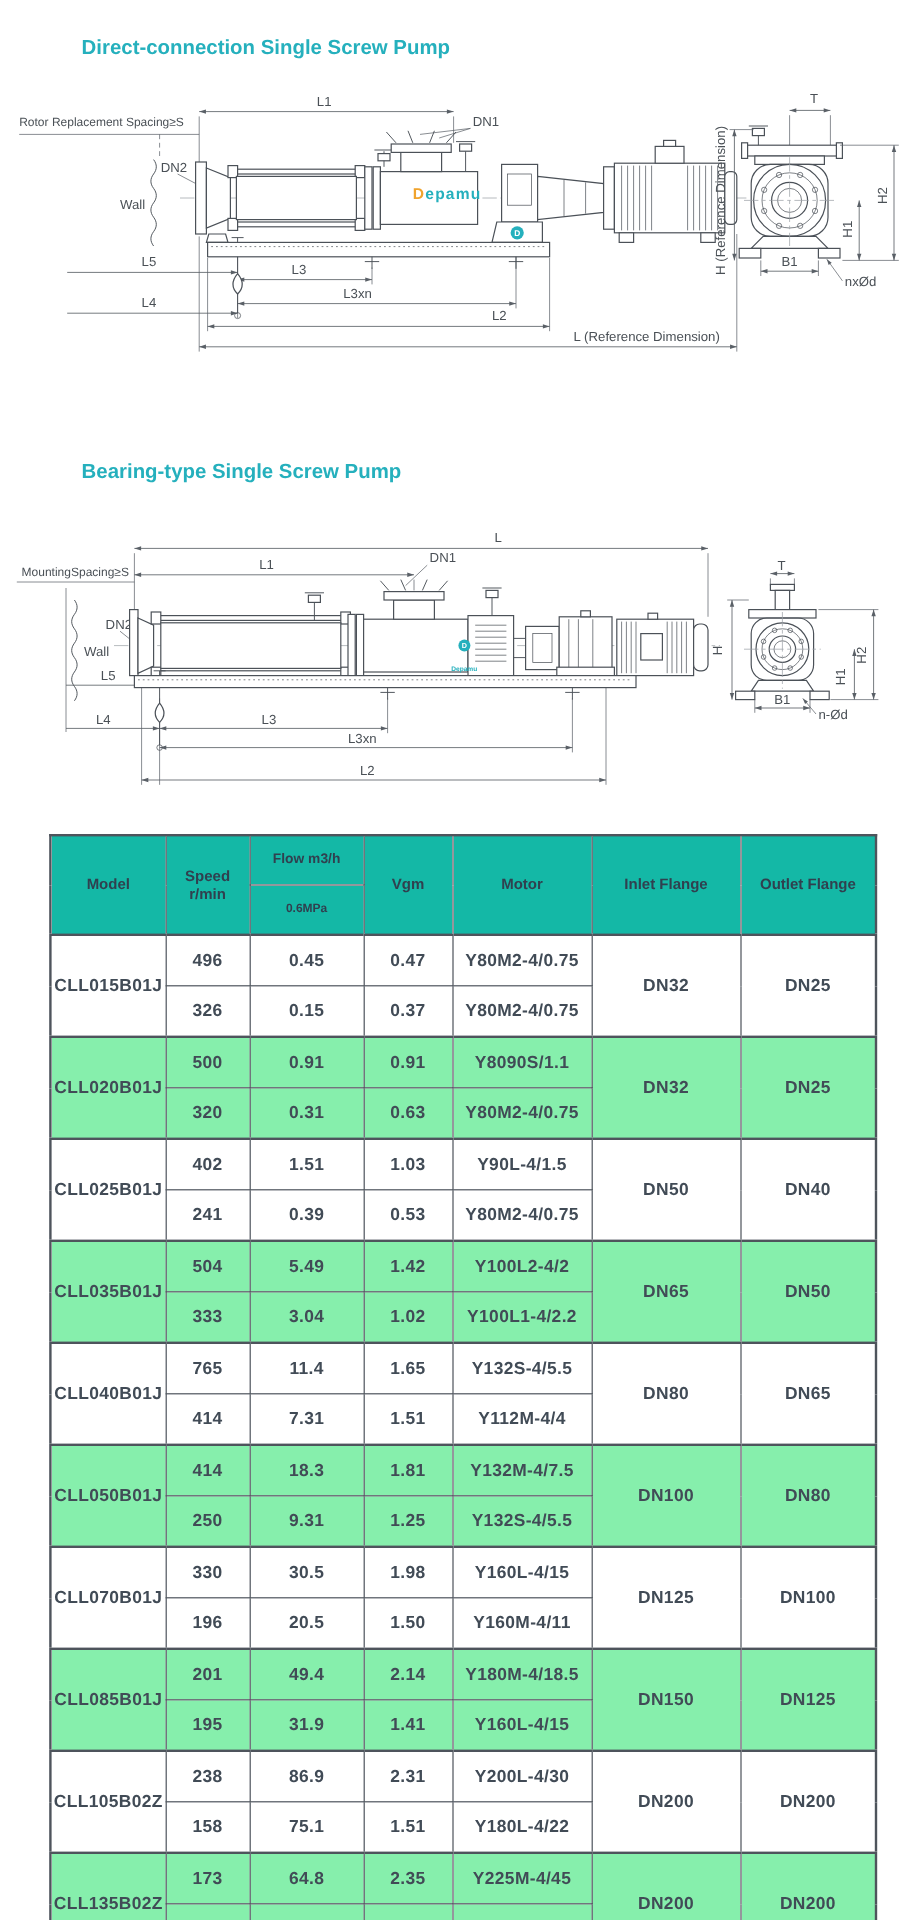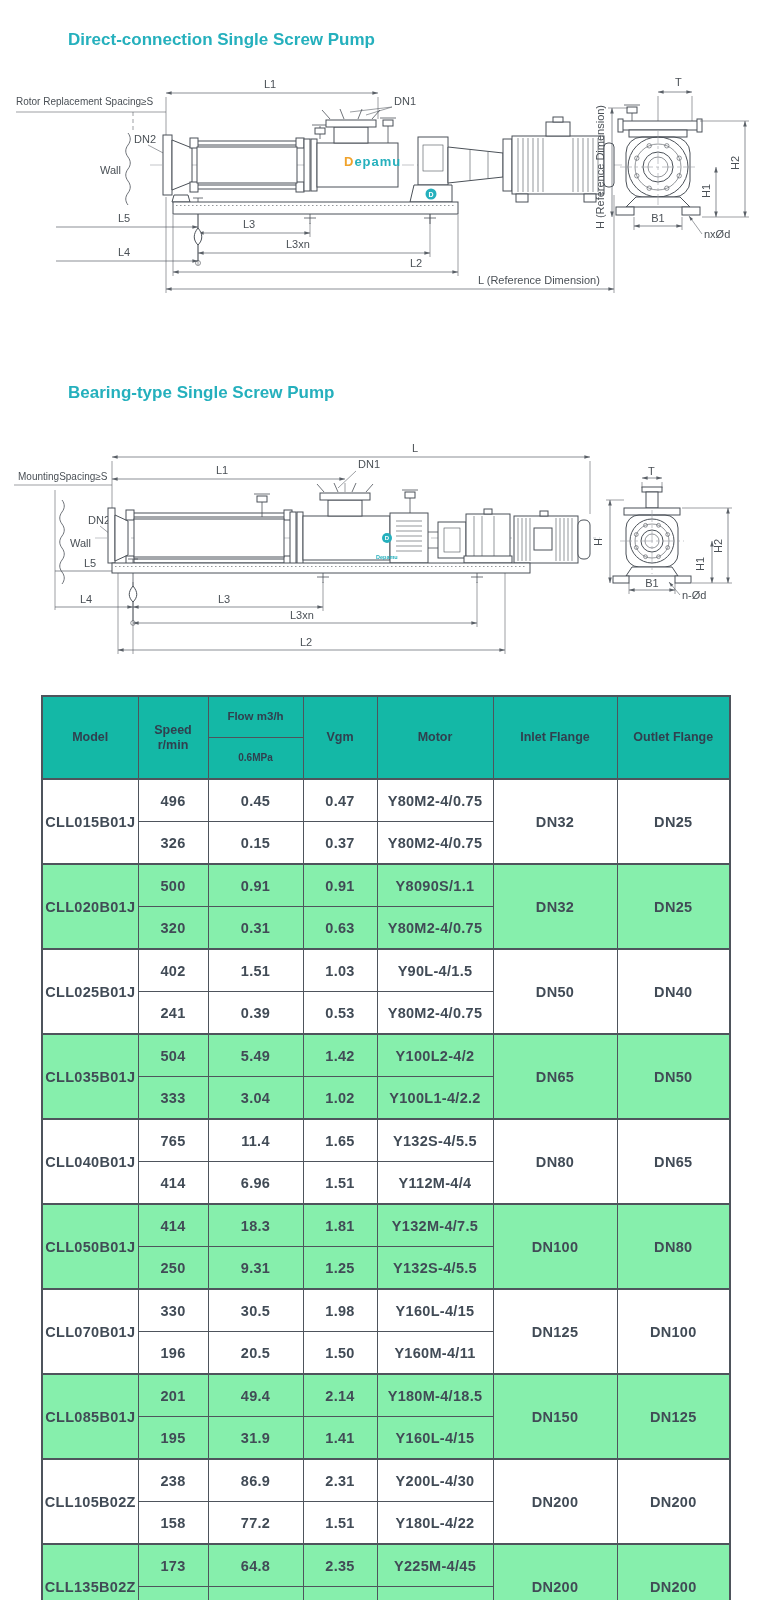--- a/index.html
+++ b/index.html
@@ -493,21 +493,21 @@
           <td rowspan="2">CLL040B01J</td>
           <td>765</td>
           <td>11.4</td>
           <td>1.65</td>
           <td>Y132S-4/5.5</td>
           <td rowspan="2">DN80</td>
           <td rowspan="2">DN65</td>
         </tr>
         <tr class="">
           <td>414</td>
-          <td>6.96</td>
+          <td>7.31</td>
           <td>1.51</td>
           <td>Y112M-4/4</td>
         </tr>
         <tr class="gstart shade">
           <td rowspan="2">CLL050B01J</td>
           <td>414</td>
           <td>18.3</td>
           <td>1.81</td>
           <td>Y132M-4/7.5</td>
           <td rowspan="2">DN100</td>
@@ -553,21 +553,21 @@
           <td rowspan="2">CLL105B02Z</td>
           <td>238</td>
           <td>86.9</td>
           <td>2.31</td>
           <td>Y200L-4/30</td>
           <td rowspan="2">DN200</td>
           <td rowspan="2">DN200</td>
         </tr>
         <tr class="">
           <td>158</td>
-          <td>77.2</td>
+          <td>75.1</td>
           <td>1.51</td>
           <td>Y180L-4/22</td>
         </tr>
         <tr class="gstart shade">
           <td rowspan="2">CLL135B02Z</td>
           <td>173</td>
           <td>64.8</td>
           <td>2.35</td>
           <td>Y225M-4/45</td>
           <td rowspan="2">DN200</td>

